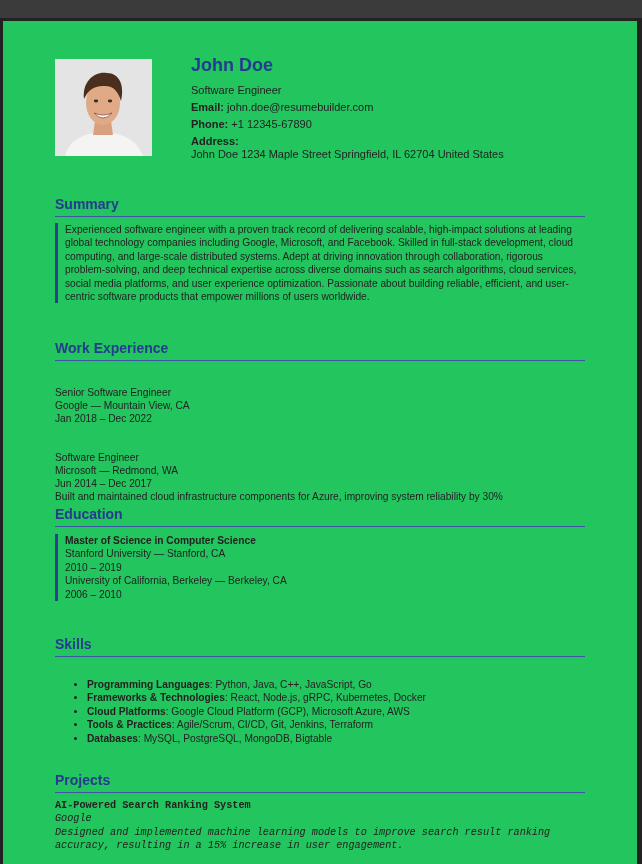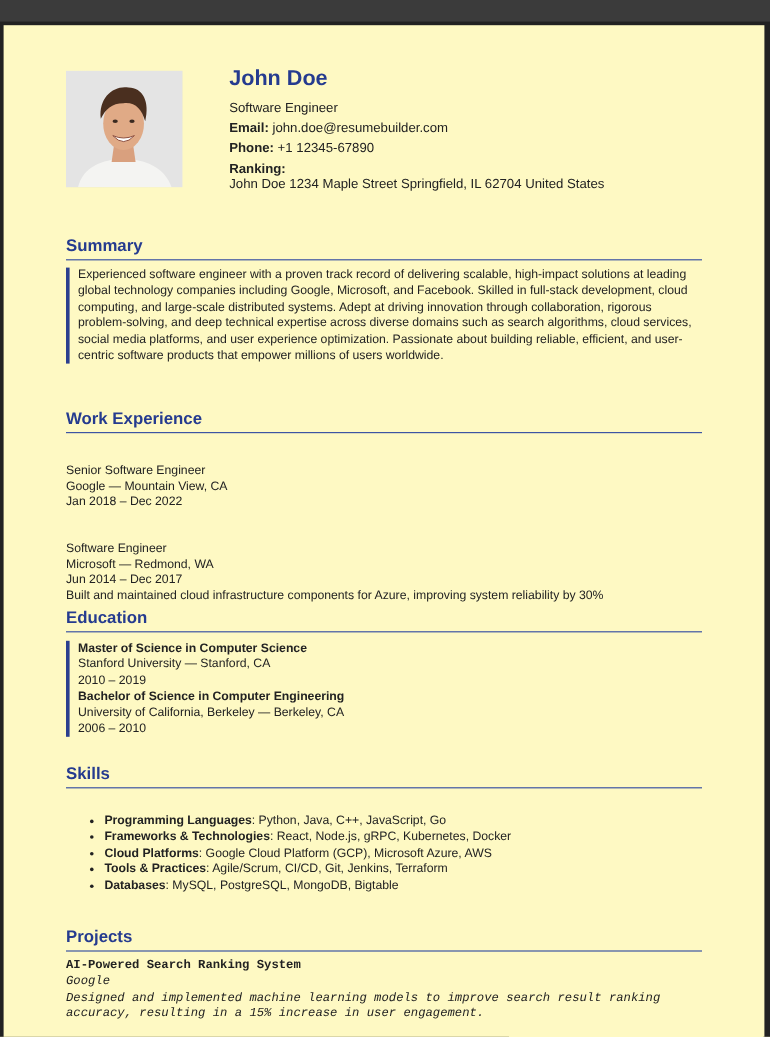--- a/index.html
+++ b/index.html
@@ -9,21 +9,21 @@
     font-family: "Liberation Sans", sans-serif;
     color: #222;
     position: relative;
   }
   .topbar {
     position: absolute; left: 0; top: 0; width: 642px; height: 18px;
     background: #3b3b3b;
   }
   .page {
     position: absolute; left: 3px; top: 21px; width: 634px; height: 843px;
-    background: #fef9c3;
+    background: #22c55e;
     overflow: hidden;
   }
   .photo {
     position: absolute; left: 52px; top: 38px; width: 97px; height: 97px;
     background: linear-gradient(135deg, #e9e9e9 0%, #dcdcdc 60%, #e6e6e6 100%);
     overflow: hidden;
   }
   .photo svg { display: block; }
   .header-info { position: absolute; left: 188px; top: 33px; width: 420px; }
   .name { font-size: 18px; font-weight: bold; color: #253b8f; margin: 0 0 8px 0; line-height: 22px; }
@@ -82,21 +82,21 @@
     <div class="name">John Doe</div>
     <div class="hline">Software Engineer</div>
     <div class="hline">
       <b>Email:</b>
       <span>john.doe@resumebuilder.com</span>
     </div>
     <div class="hline">
       <b>Phone:</b>
       <span>+1 12345-67890</span>
     </div>
-    <div class="addr-label">Ranking:</div>
+    <div class="addr-label">Address:</div>
     <div class="addr-value">John Doe 1234 Maple Street Springfield, IL 62704 United States</div>
   </div>
 
   <div class="section" style="top:175px;">
     <h2 class="sec-title">Summary</h2>
     <div class="summary-body">Experienced software engineer with a proven track record of delivering scalable, high-impact solutions at leading global technology companies including Google, Microsoft, and Facebook. Skilled in full-stack development, cloud computing, and large-scale distributed systems. Adept at driving innovation through collaboration, rigorous problem-solving, and deep technical expertise across diverse domains such as search algorithms, cloud services, social media platforms, and user experience optimization. Passionate about building reliable, efficient, and user-centric software products that empower millions of users worldwide.</div>
   </div>
 
   <div class="section" style="top:319px;">
     <h2 class="sec-title">Work Experience</h2>
@@ -112,21 +112,20 @@
       <div>Built and maintained cloud infrastructure components for Azure, improving system reliability by 30%</div>
     </div>
   </div>
 
   <div class="section" style="top:485px;">
     <h2 class="sec-title">Education</h2>
     <div class="edu-body">
       <div class="deg">Master of Science in Computer Science</div>
       <div>Stanford University — Stanford, CA</div>
       <div>2010 – 2019</div>
-      <div class="deg">Bachelor of Science in Computer Engineering</div>
       <div>University of California, Berkeley — Berkeley, CA</div>
       <div>2006 – 2010</div>
     </div>
   </div>
 
   <div class="section" style="top:615px;">
     <h2 class="sec-title">Skills</h2>
     <ul class="skills">
       <li><b>Programming Languages</b><span>: Python, Java, C++, JavaScript, Go</span></li>
       <li><b>Frameworks &amp; Technologies</b><span>: React, Node.js, gRPC, Kubernetes, Docker</span></li>

